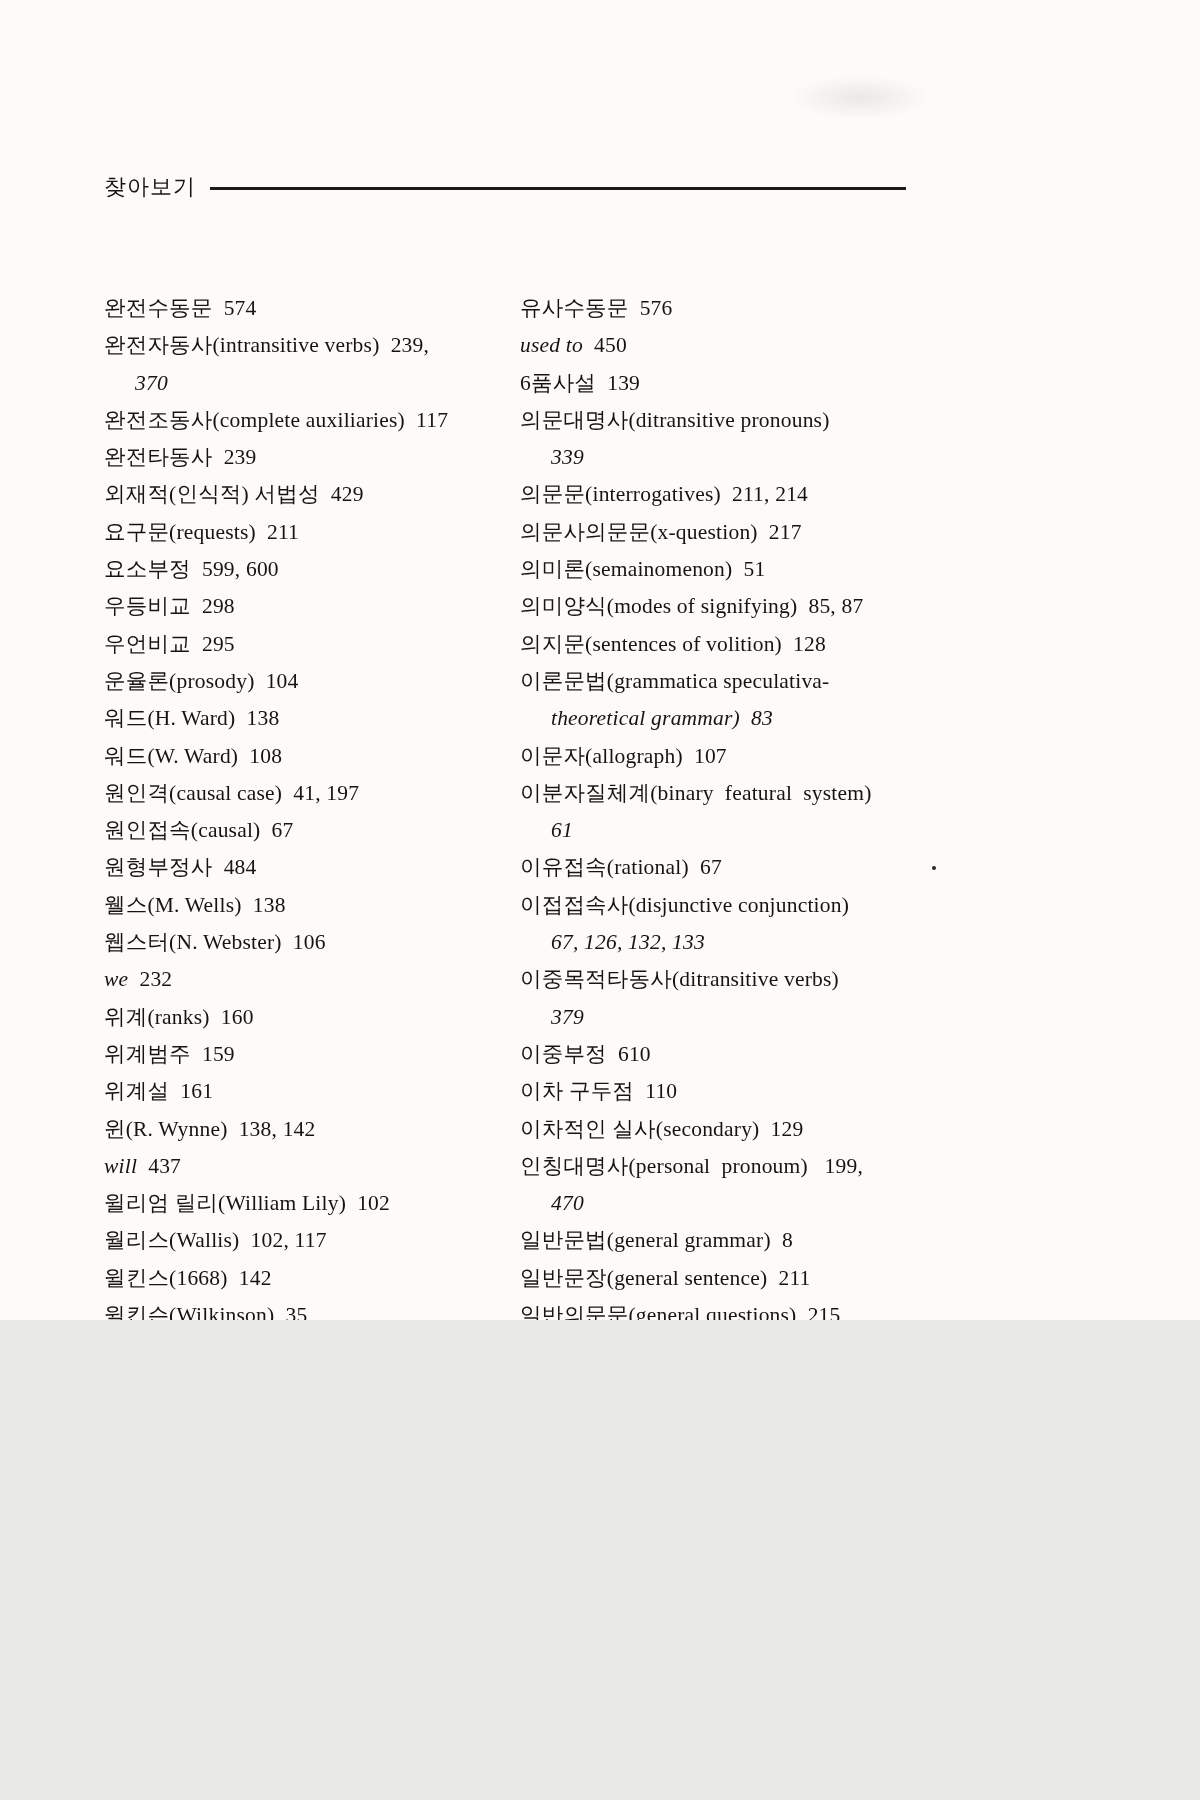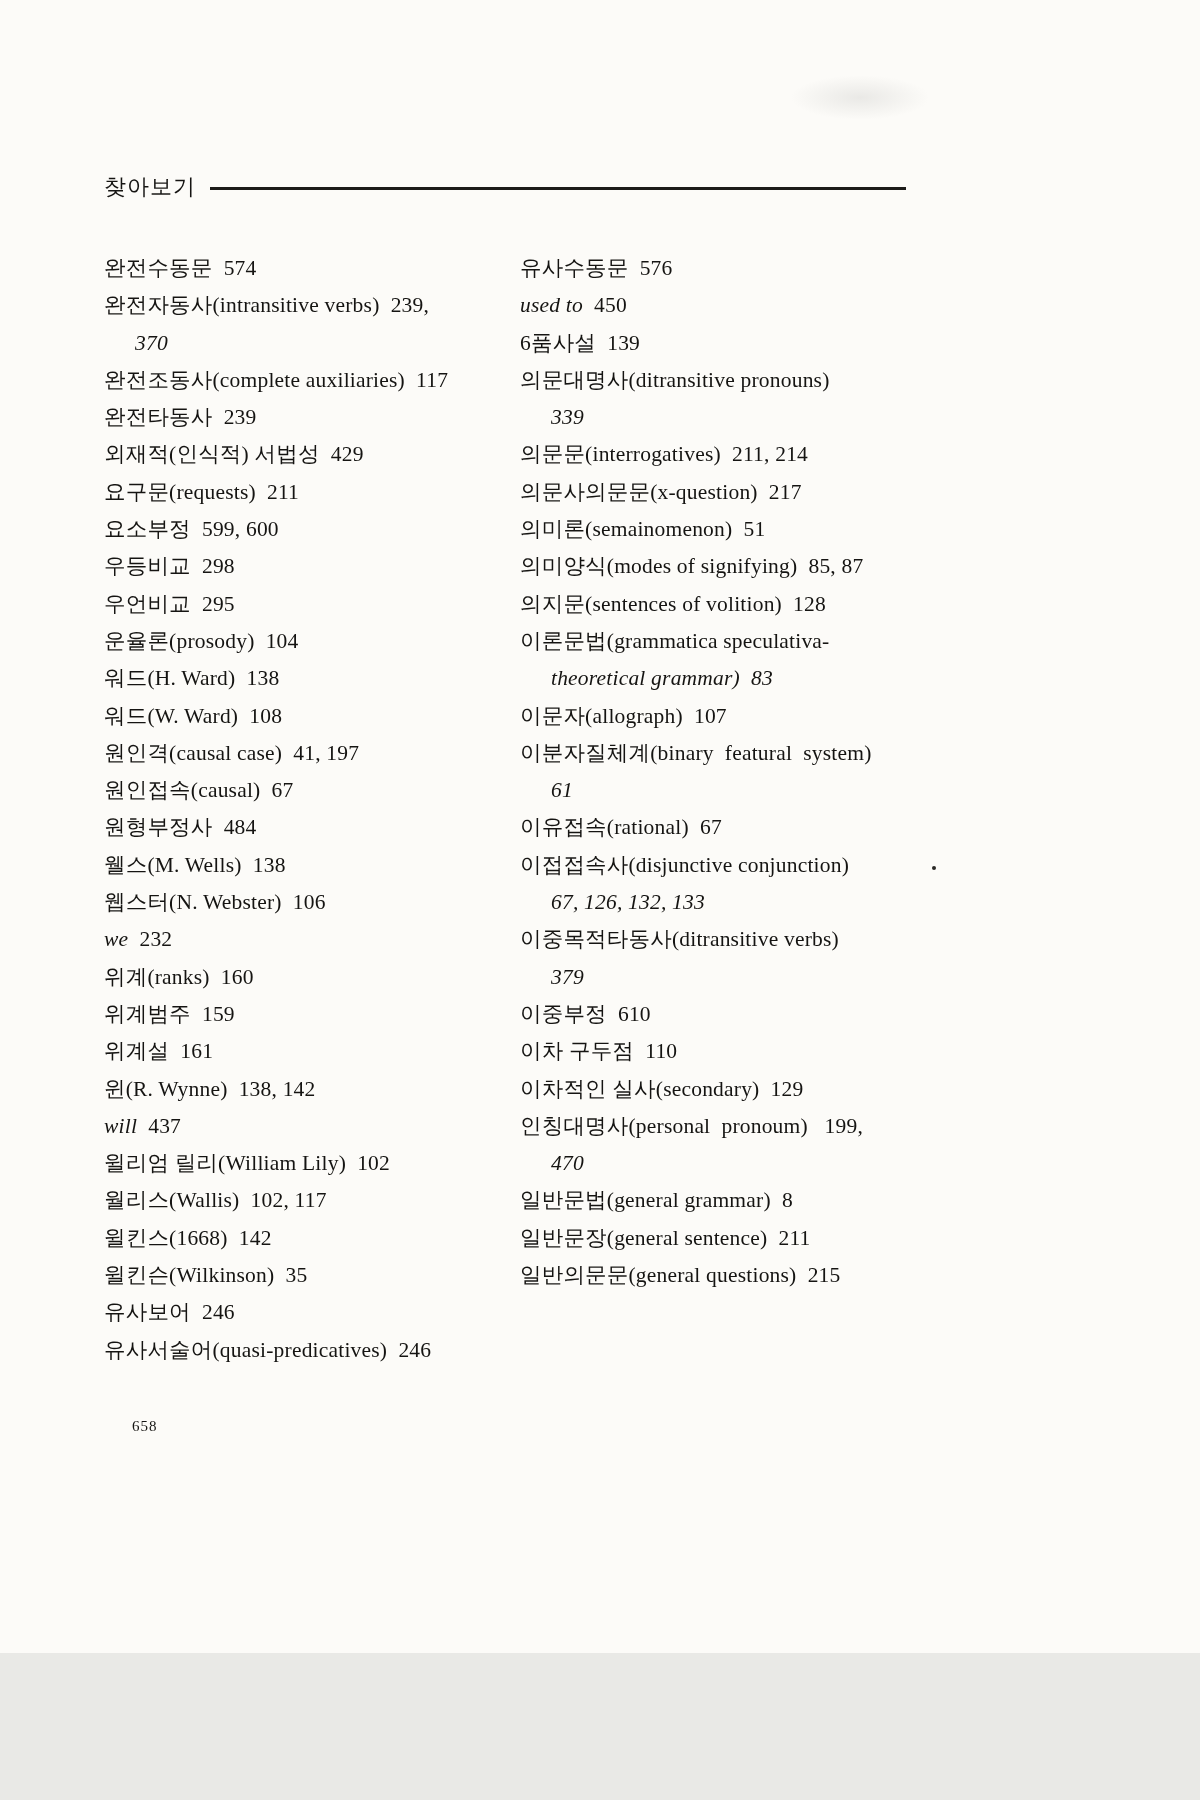--- a/index.html
+++ b/index.html
@@ -1,18 +1,18 @@
 <!DOCTYPE html>
 <html><head>
 <meta charset="utf-8">
 <style>
   html,body { margin:0; padding:0; background:#e9e9e6; }
   .page {
     position:relative;
-    width:1200px; height:1653px;
+    width:1200px; height:1320px;
     background:#fcfbf8;
     font-family:"Liberation Serif","DejaVu Serif",serif;
     color:#151412;
     overflow:hidden;
   }
   .smudge {
     position:absolute; left:790px; top:75px; width:140px; height:45px;
     background:radial-gradient(ellipse at center, rgba(150,150,148,0.18), rgba(150,150,148,0) 70%);
     pointer-events:none;
   }
@@ -25,21 +25,21 @@
     font-size:22px; font-weight:500; letter-spacing:1px;
     white-space:nowrap;
   }
   .rule {
     flex:1; height:2.5px; background:#1c1b19; margin-left:14px; margin-top:3px;
   }
   .columns {
     position:absolute; left:104px; top:250px; width:832px;
     display:flex;
   }
-  .col { width:416px; }
+  .col { width:416px;margin-top:40px; }
   .line {
     font-size:21.5px;
     line-height:37.3px;
     white-space:pre-wrap;
     letter-spacing:0.2px;
   }
   .line.indent { padding-left:31px;font-style:italic; }
   .it { font-style:italic; }
   .footer {
     position:absolute; left:132px; top:1418px;

